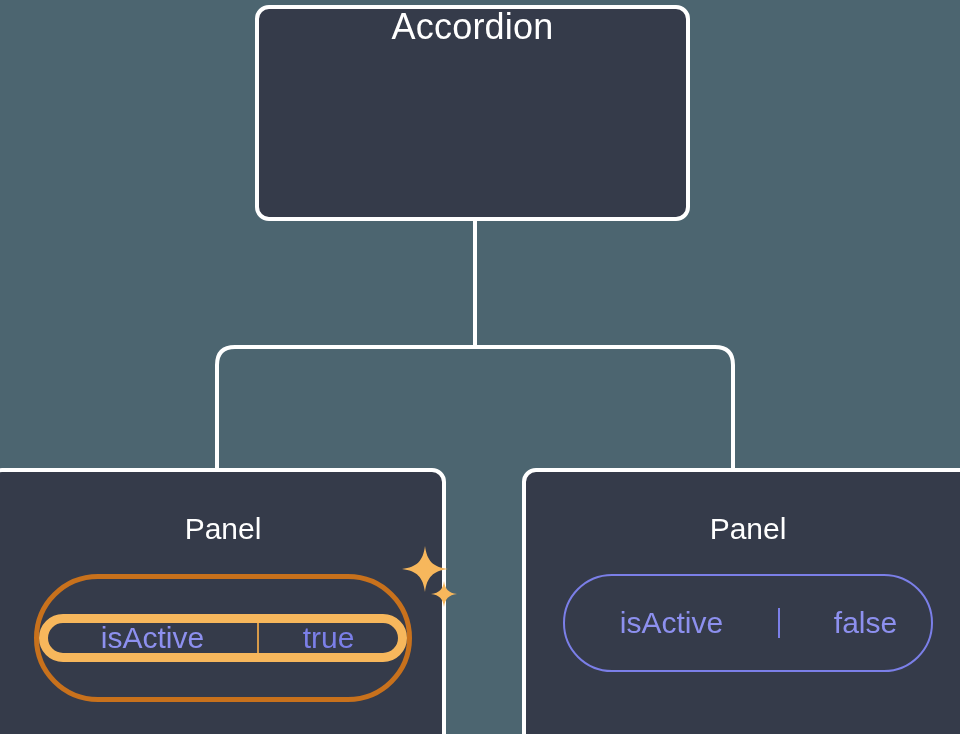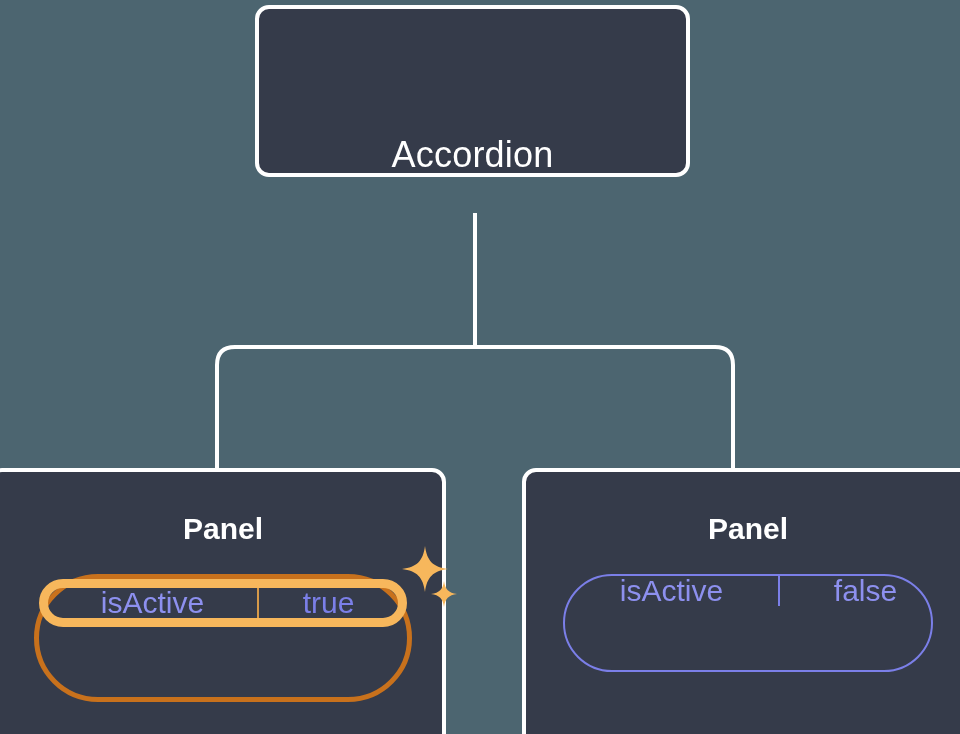--- a/index.html
+++ b/index.html
@@ -32,23 +32,23 @@
     position: absolute;
     box-sizing: border-box;
     background: #353b4a;
     border: 4px solid #ffffff;
     border-radius: 14px;
   }
   .node-root {
     left: 255px;
     top: 5px;
     width: 435px;
-    height: 172px;
-    display: flex;
-    align-items: flex-end;
+    height: 216px;
+    display: flex;
+    align-items: flex-start;
     justify-content: center;
   }
   .node-title-root {
     color: #ffffff;
     font-size: 36px;
     font-weight: 400;
     letter-spacing: 0.2px;
     line-height: 1;
   }
 
@@ -64,36 +64,36 @@
     left: -12px;
     width: 458px;
   }
   .node-panel-right {
     left: 522px;
     width: 452px;
   }
   .node-title-panel {
     color: #ffffff;
     font-size: 30px;
-    font-weight: 700;
+    font-weight: 400;
     line-height: 1;
     margin-bottom: 0px;
   }
   .panel-inner-left { padding-left: 12px; }
 
   
   .pill-wrap {
     position: relative;
     margin-top: 30px;
   }
 
   .pill {
     box-sizing: border-box;
     display: flex;
-    align-items: flex-start;
+    align-items: center;
     border-radius: 999px;
     background: transparent;
   }
 
   
   .pill-plain {
     border: 2px solid #7b7fe8;
     height: 98px;
     width: 370px;
   }

